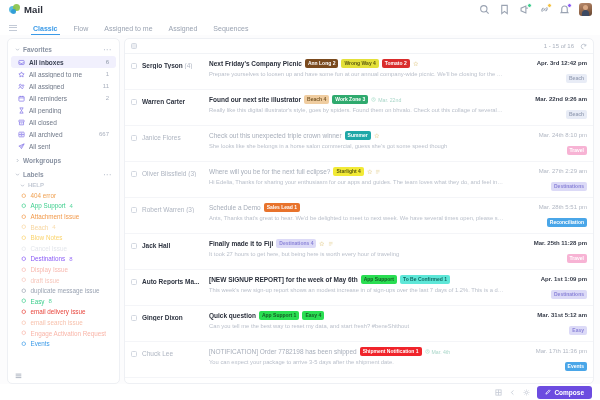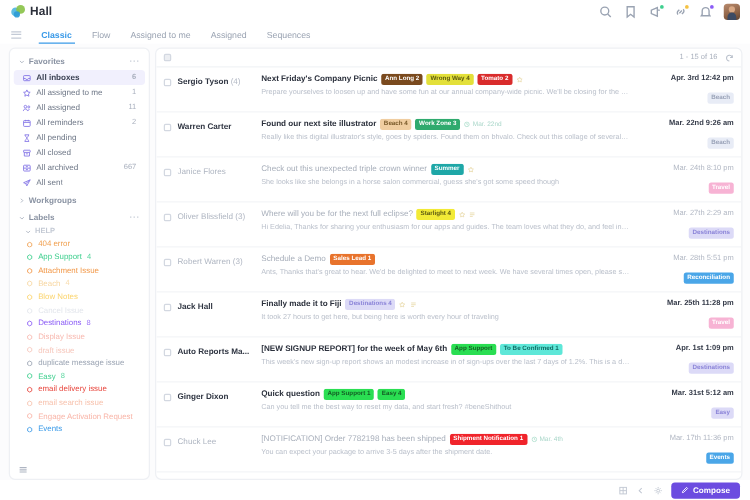--- a/index.html
+++ b/index.html
@@ -188,21 +188,21 @@
 
 <div id="app">
 
   <div class="topbar">
     <div class="brand">
       <span class="logo">
           <i></i>
           <i></i>
           <i></i>
         </span>
-      <span class="brand-name">Hall</span>
+      <span class="brand-name">Mail</span>
     </div>
     <div class="topbar-right">
       <span class="ticon">
         <svg viewBox="0 0 16 16" fill="none" stroke="currentColor" stroke-width="1.6">
             <circle cx="7" cy="7" r="4.6"></circle>
             <path d="M10.4 10.4 14 14"></path>
           </svg>
       </span>
       <span class="ticon">
         <svg viewBox="0 0 16 16" fill="none" stroke="currentColor" stroke-width="1.6">

